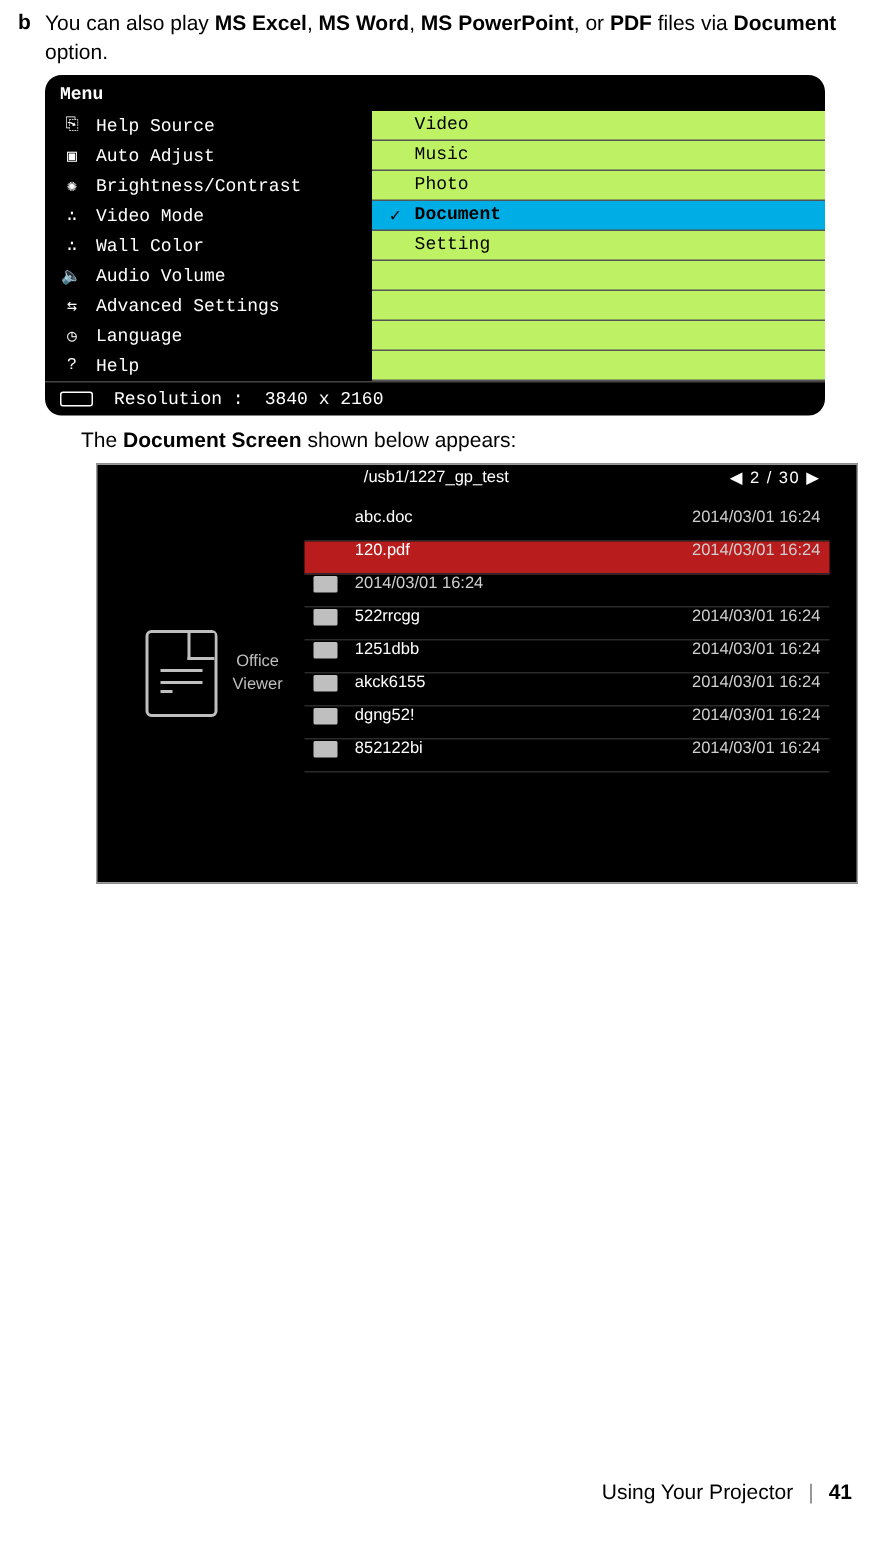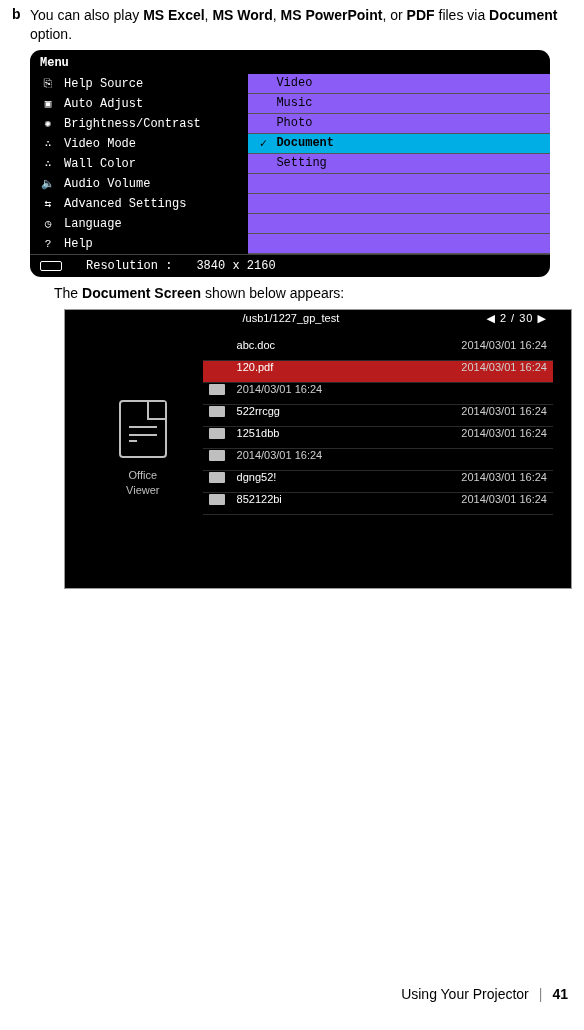--- a/index.html
+++ b/index.html
@@ -24,60 +24,60 @@
     color: #fff;
     margin: 4px 0 8px 18px;
     width: 520px;
     font-family: "Courier New", monospace;
     font-size: 12px;
     border-radius: 11px;
   }
   .osd-title { padding: 6px 10px 4px 10px; font-weight: bold; }
   .osd-body { display: flex; }
   .osd-left { width: 42%; }
-  .osd-right { width: 58%; background: #8b5cf6; color: #000; }
+  .osd-right { width: 58%; background: #bef264; color: #000; }
   .osd-left-row {
     display: flex; align-items: center; gap: 8px;
     padding: 2px 10px; height: 20px;
   }
   .osd-left-row .ico {
     width: 16px; height: 14px; display:flex; align-items:center; justify-content:center;
     font-size: 11px;
   }
   .osd-right-row {
     display: flex; align-items: center; gap: 6px;
     height: 20px; padding: 0 10px 0 8px;
     border-bottom: 1px solid #555;
   }
   .osd-right-row.sel { background: #00aee6; font-weight: bold; }
   .osd-right-row .chk { width: 14px; display:inline-block; text-align:center; }
   .osd-right-row.empty { }
   .osd-res {
     border-top: 1px solid #444;
-    padding: 4px 10px; display:flex; gap: 24px; align-items:center;
+    padding: 4px 10px; display:flex; gap: 14px; align-items:center;
   }
   .osd-res .ico {
     width: 22px; height: 10px; border:1px solid #fff; border-radius:2px;
     background:#000;
   }
 
   .mid-text { margin: 8px 0 8px 42px; }
 
   
   .docscreen {
     background:#000; color:#fff;
     width: 508px; height: 280px;
     margin: 4px 0 0 52px;
     border: 1px solid #999;
     display:flex;
     font-size: 11px;
   }
   .doc-left {
     width: 26%;
-    display:flex; flex-direction:column; align-items:center; justify-content:center;
+    display:flex; flex-direction:row; align-items:center; justify-content:center;
     gap:10px; color:#bfbfbf;padding-left:24px;
   }
   .doc-icon {
     width: 48px; height: 58px; border:2px solid #bfbfbf; border-radius:4px;
     position:relative; background:#000;
   }
   .doc-icon::before{
     content:""; position:absolute; top:0; right:0;
     width:16px; height:16px; background:#000;
     border-left:2px solid #bfbfbf; border-bottom:2px solid #bfbfbf;
@@ -260,20 +260,21 @@
           <span class="fname">522rrcgg</span>
           <span class="fdate">2014/03/01  16:24</span>
         </div>
       <div class="doc-row folder">
           <span class="fico"></span>
           <span class="fname">1251dbb</span>
           <span class="fdate">2014/03/01  16:24</span>
         </div>
       <div class="doc-row folder">
           <span class="fico"></span>
+          <span class="fname">akck6155</span>
           <span class="fdate">2014/03/01  16:24</span>
         </div>
       <div class="doc-row folder">
           <span class="fico"></span>
           <span class="fname">dgng52!</span>
           <span class="fdate">2014/03/01  16:24</span>
         </div>
       <div class="doc-row folder">
           <span class="fico"></span>
           <span class="fname">852122bi</span>

